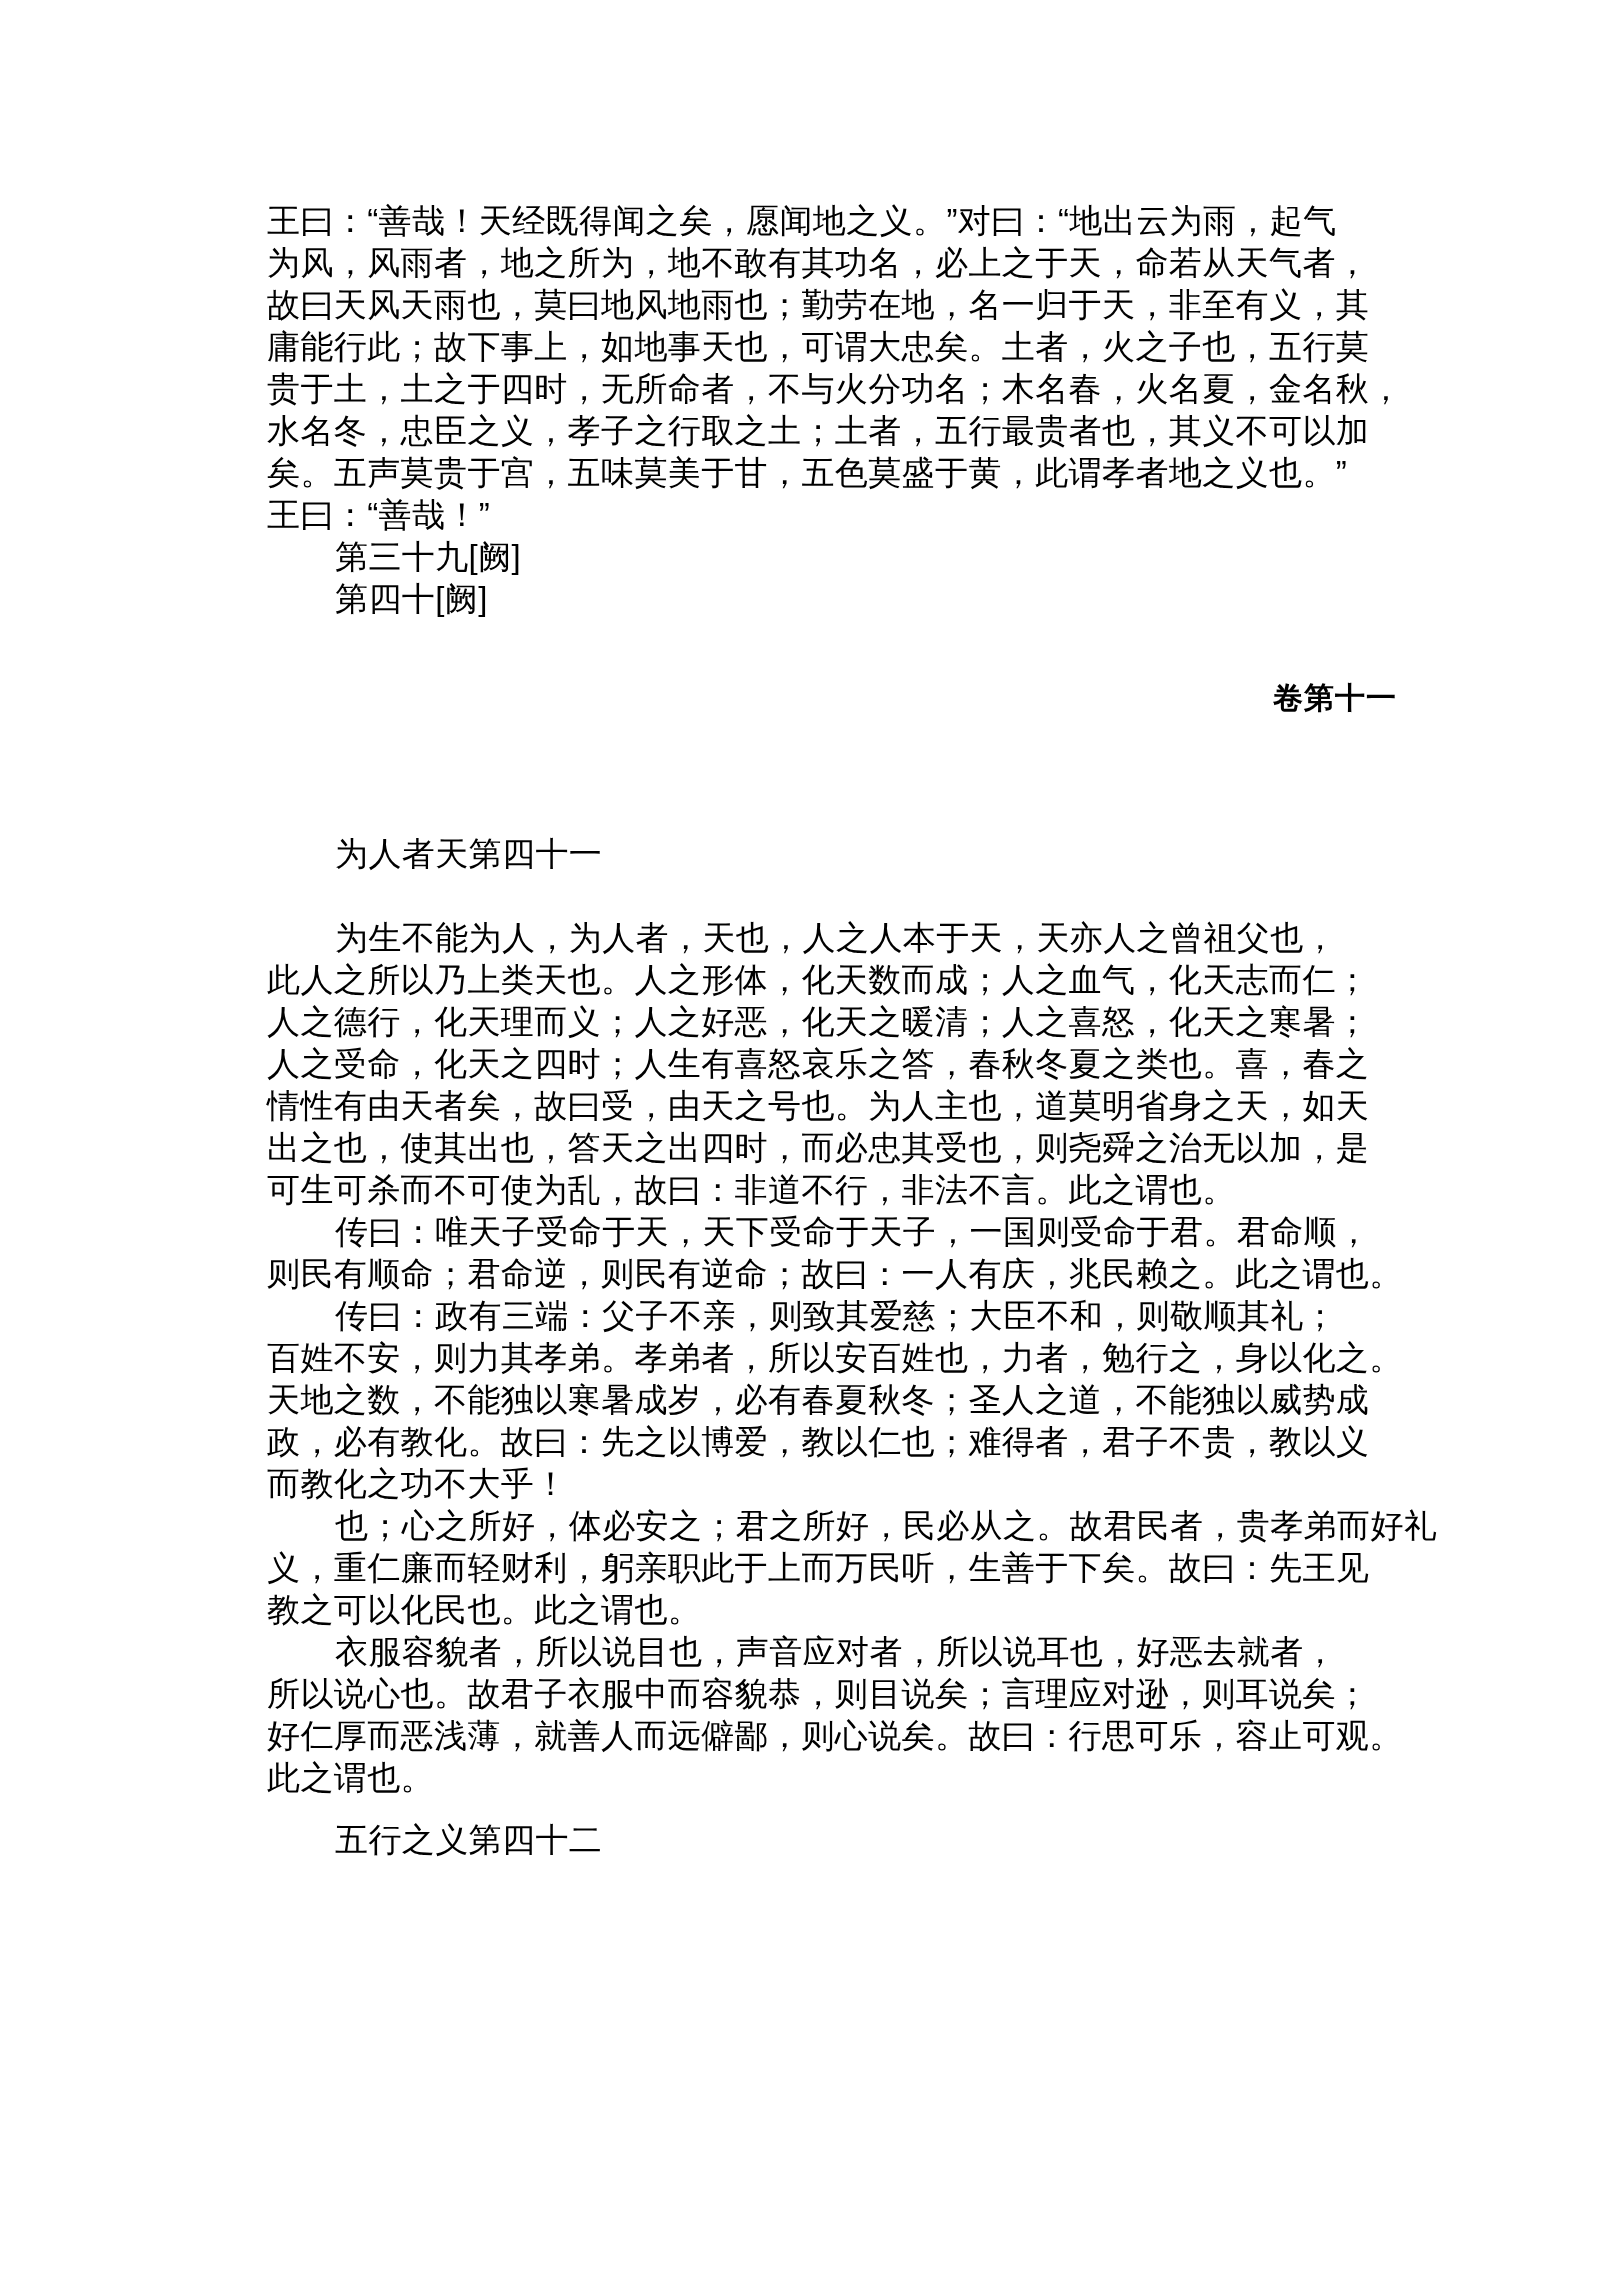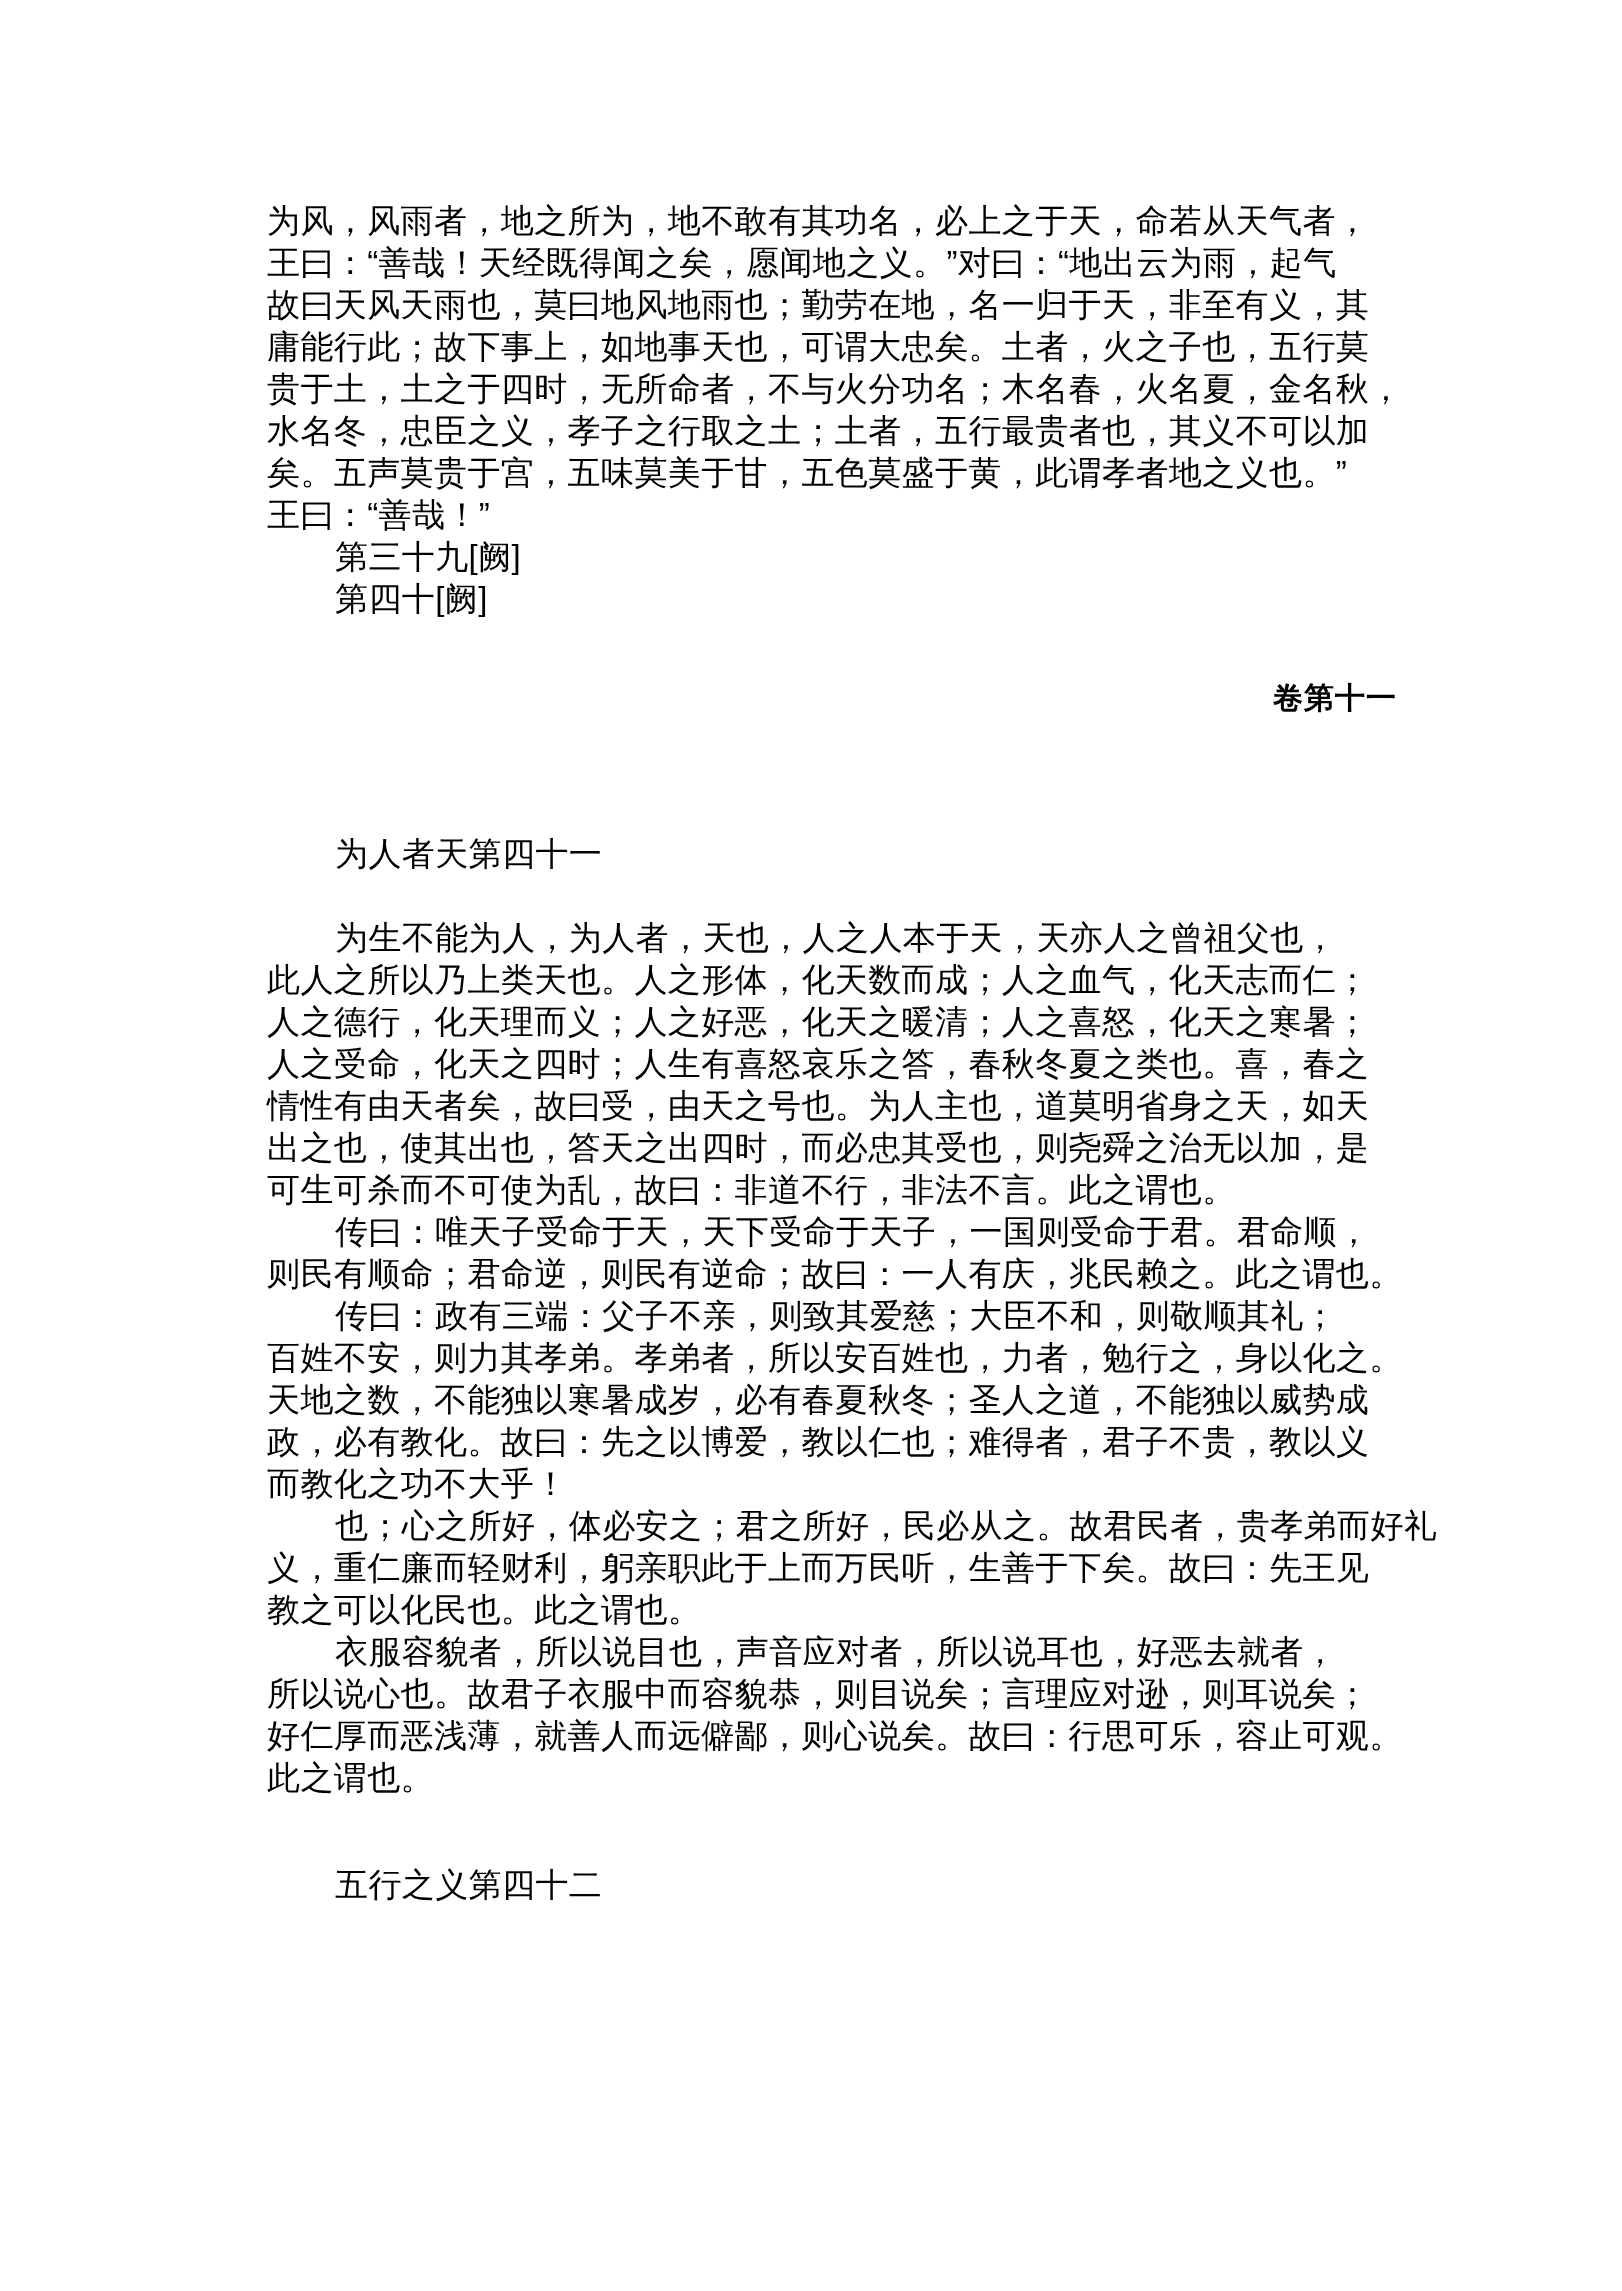--- a/index.html
+++ b/index.html
@@ -51,34 +51,34 @@
     font-size: 33px;
     line-height: 42px;
     letter-spacing: 0.4px;
     padding-left: 68px;
     font-weight: 400;
   }
   .section-title.after-heading {
     margin-top: 109px;
   }
   .section-title.after-paragraph {
-    margin-top: 65px;
+    margin-top: 20px;
   }
   .para.after-title {
     margin-top: 42px;
   }
 </style>
 </head>
 <body>
 
 <div class="page">
 
   <div class="para top">
+      <div class="line">王曰：“善哉！天经既得闻之矣，愿闻地之义。”对曰：“地出云为雨，起气</div>
       <div class="line">为风，风雨者，地之所为，地不敢有其功名，必上之于天，命若从天气者，</div>
-      <div class="line">王曰：“善哉！天经既得闻之矣，愿闻地之义。”对曰：“地出云为雨，起气</div>
       <div class="line">故曰天风天雨也，莫曰地风地雨也；勤劳在地，名一归于天，非至有义，其</div>
       <div class="line">庸能行此；故下事上，如地事天也，可谓大忠矣。土者，火之子也，五行莫</div>
       <div class="line">贵于土，土之于四时，无所命者，不与火分功名；木名春，火名夏，金名秋，</div>
       <div class="line">水名冬，忠臣之义，孝子之行取之土；土者，五行最贵者也，其义不可以加</div>
       <div class="line">矣。五声莫贵于宫，五味莫美于甘，五色莫盛于黄，此谓孝者地之义也。”</div>
       <div class="line">王曰：“善哉！”</div>
     </div>
 
   <div class="para que">
       <div class="line">第三十九[阙]</div>

